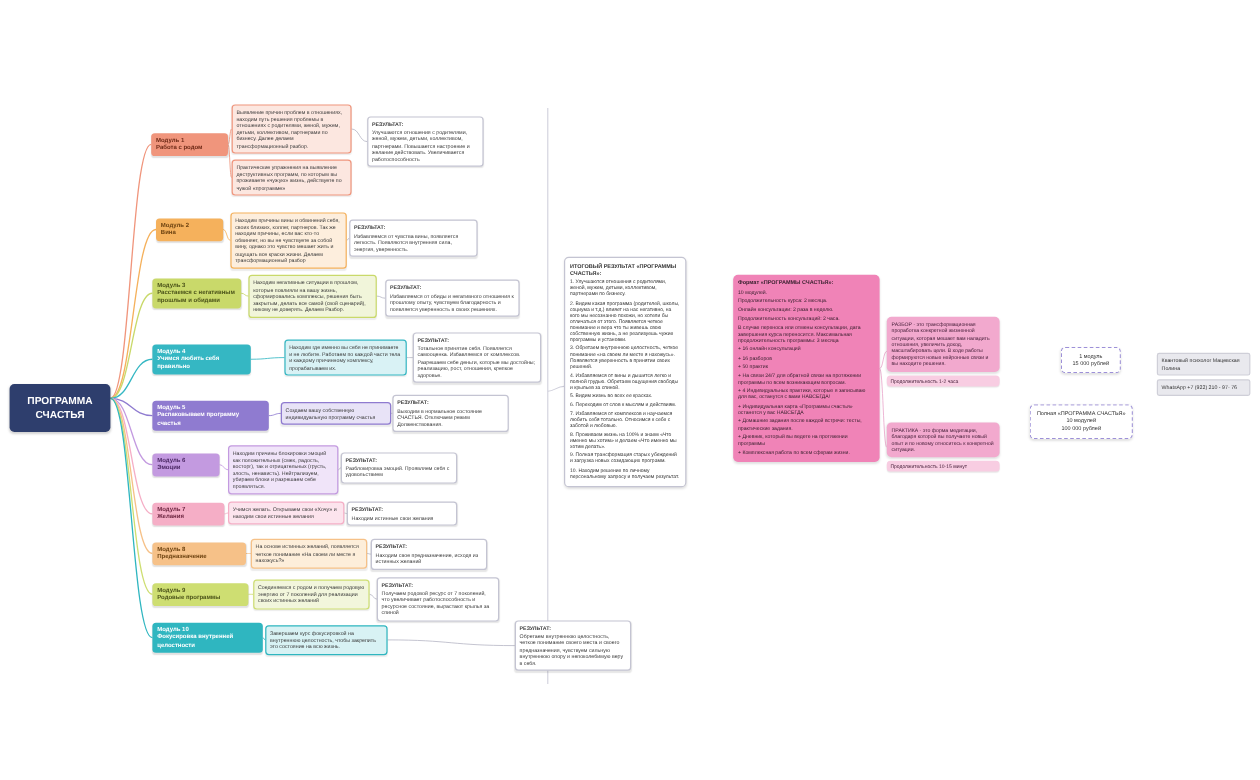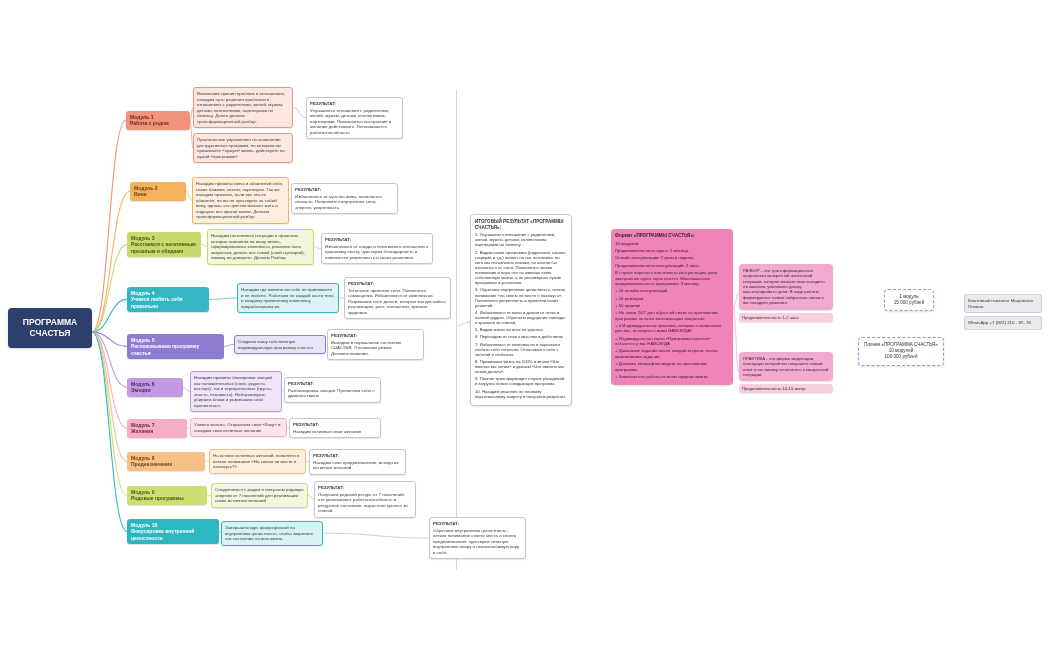--- a/index.html
+++ b/index.html
@@ -3,21 +3,21 @@
 <meta charset="utf-8">
 <style>
   html,body{margin:0;padding:0;background:#ffffff;}
   #canvas{
     position:relative;width:1050px;height:650px;overflow:hidden;background:#ffffff;
     font-family:"Liberation Sans","DejaVu Sans",sans-serif;
   }
   #wires{position:absolute;left:0;top:0;width:1050px;height:650px;pointer-events:none;z-index:0;}
   .node,.desc,.result,.card,.group{position:absolute;z-index:1;box-sizing:border-box;}
   .root{
-    left:8px;top:308px;width:84px;min-height:40px;background:var(--root-bg);color:#fff;
+    left:8px;top:320px;width:84px;min-height:40px;background:var(--root-bg);color:#fff;
     border-radius:4px;display:flex;align-items:center;justify-content:center;text-align:center;
     font-weight:bold;font-size:8.5px;line-height:1.25;padding:4px;box-shadow:0 1px 2px rgba(0,0,0,.18);
   }
   .mod{
     border-radius:3px;padding:3px 4px;font-size:5px;line-height:1.25;font-weight:bold;
     box-shadow:0 1px 1px rgba(0,0,0,.12);
   }
   .mod-num{font-weight:bold;}
   .mod-topic{font-weight:bold;}
   .desc{

